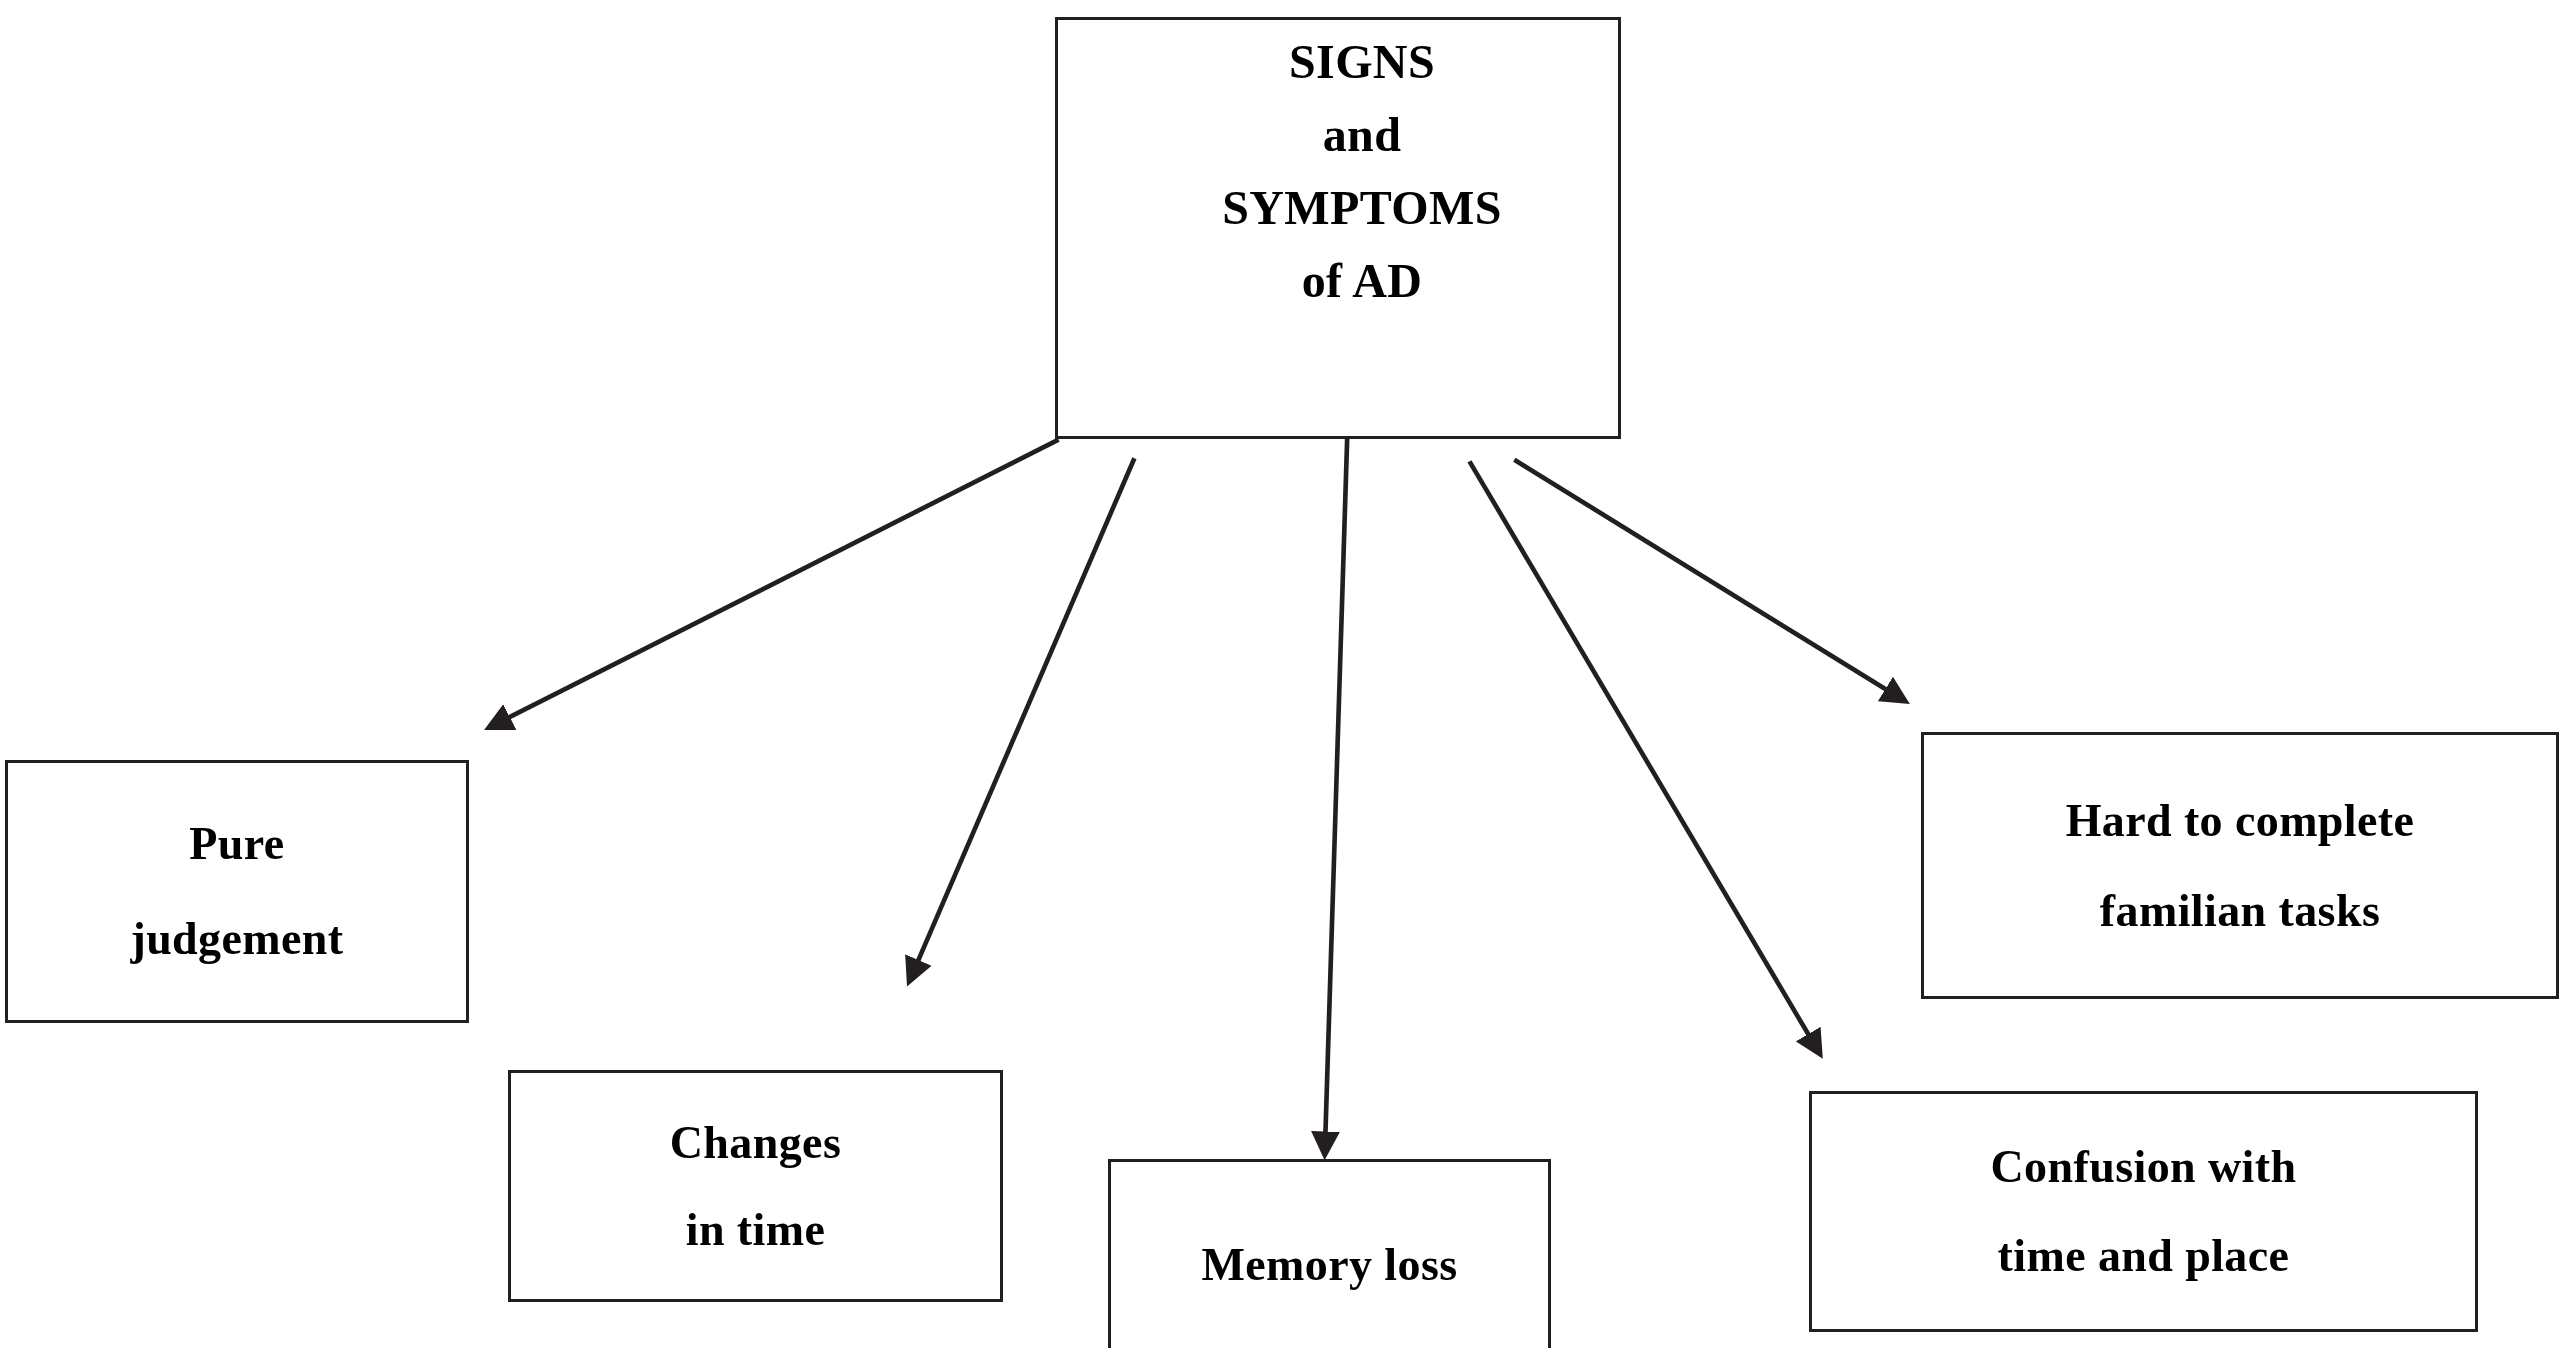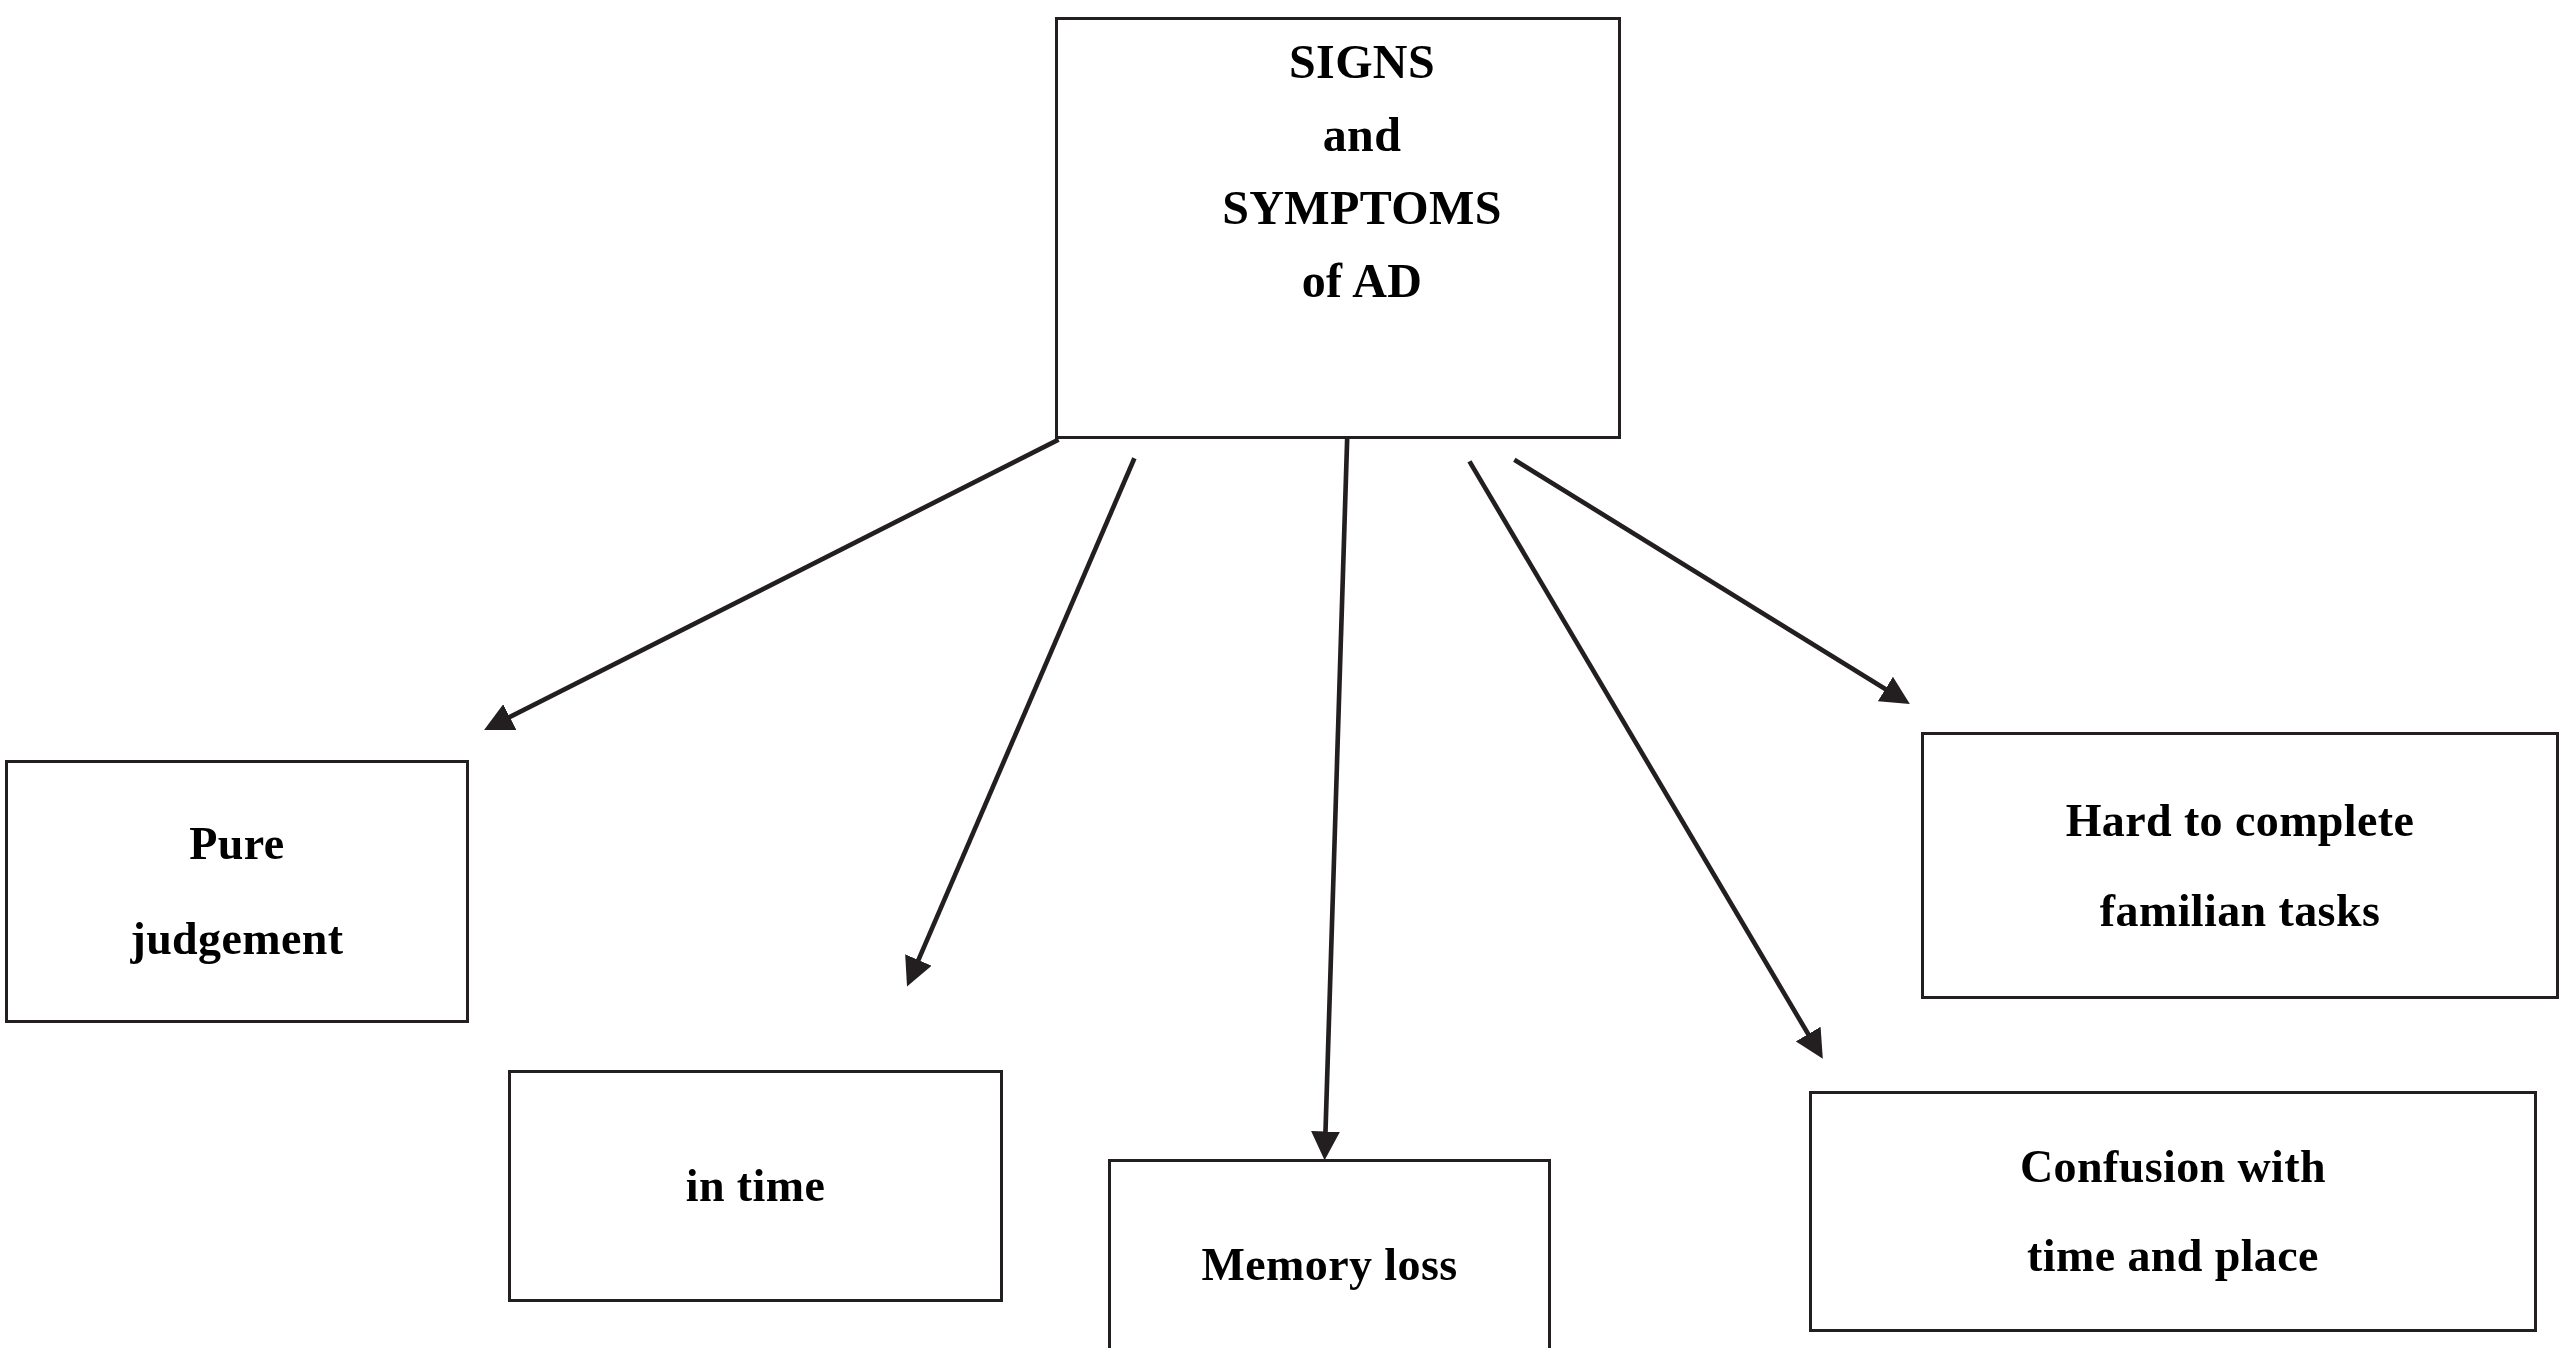--- a/index.html
+++ b/index.html
@@ -80,21 +80,21 @@
     left: 1108px;
     top: 1159px;
     width: 443px;
     height: 212px;
     font-size: 46px;
   }
 
   #node-confusion {
     left: 1809px;
     top: 1091px;
-    width: 728px;
+    width: 669px;
     height: 241px;
     font-size: 46px;
   }
   #node-confusion .node-line { line-height: 1.92; }
 
   #node-tasks {
     left: 1921px;
     top: 732px;
     width: 638px;
     height: 267px;
@@ -129,20 +129,21 @@
     <span class="node-line">SYMPTOMS</span>
     <span class="node-line">of AD</span>
   </div>
 
   <div class="node-box" id="node-pure">
     <span class="node-line">Pure</span>
     <span class="node-line">judgement</span>
   </div>
 
   <div class="node-box" id="node-mood">
+    <span class="node-line">Changes</span>
     <span class="node-line">in time</span>
   </div>
 
   <div class="node-box" id="node-memory">
     <span class="node-line">Memory loss</span>
   </div>
 
   <div class="node-box" id="node-confusion">
     <span class="node-line">Confusion with</span>
     <span class="node-line">time and place</span>

